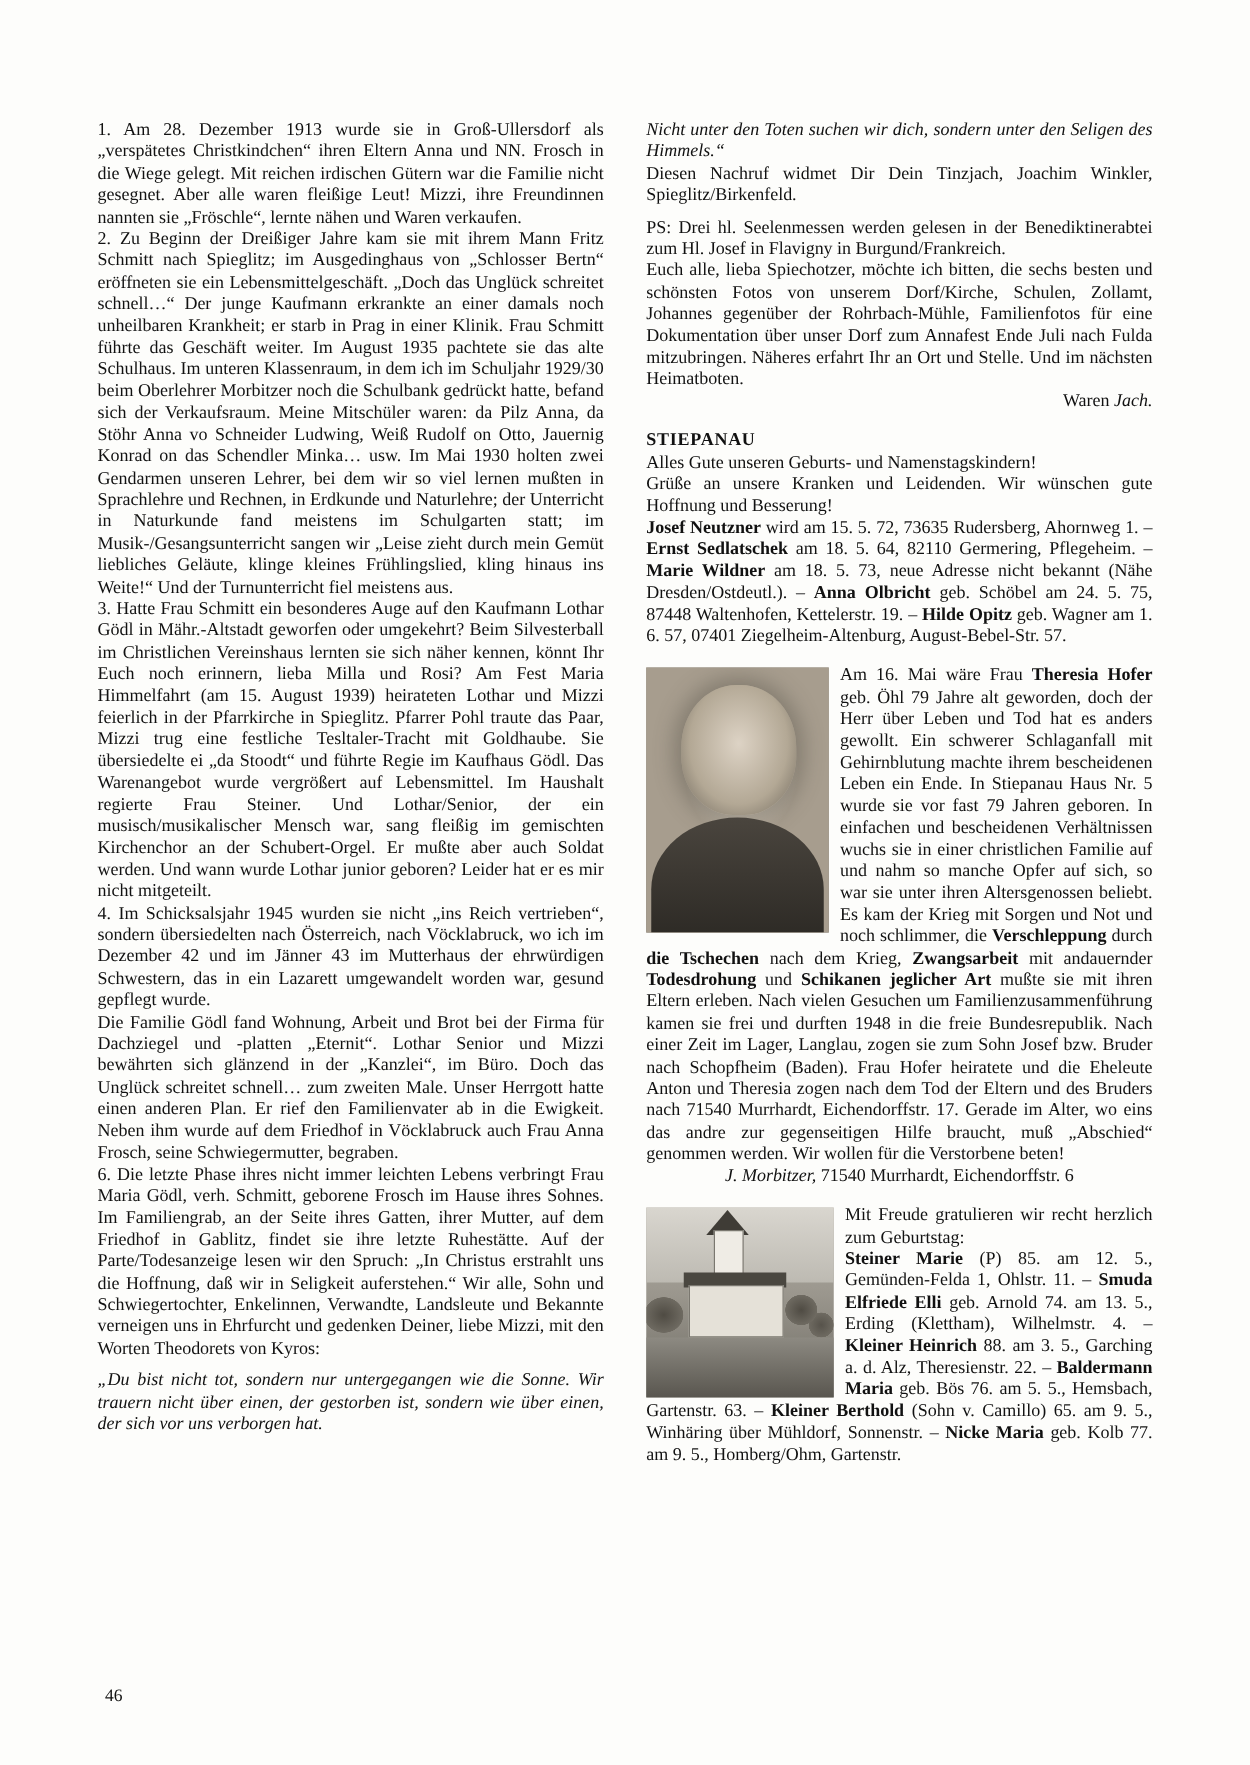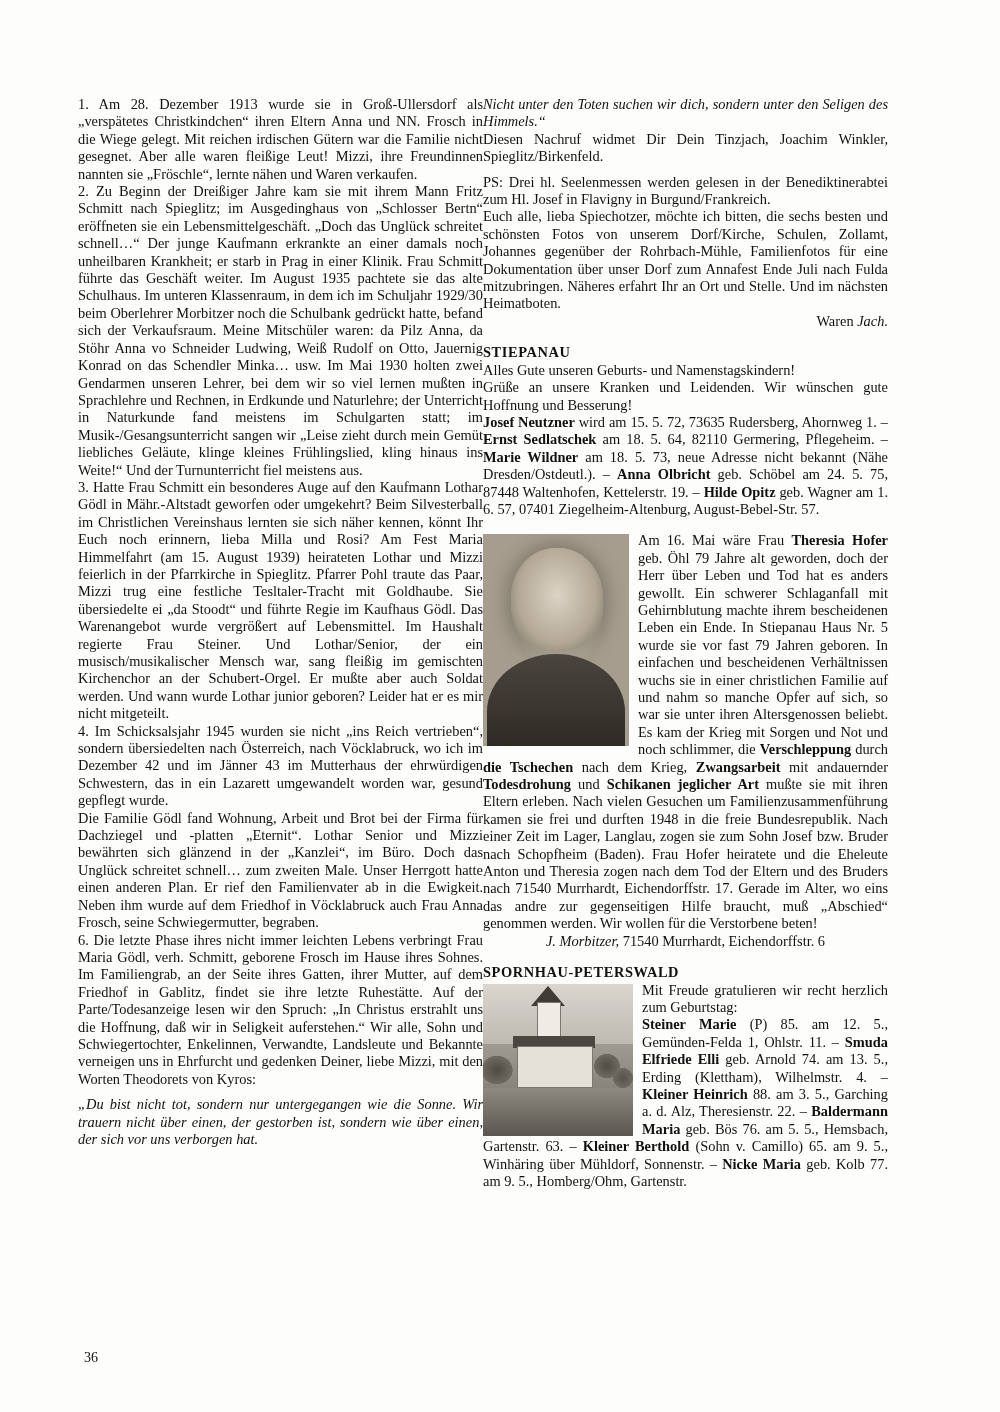--- a/index.html
+++ b/index.html
@@ -23,20 +23,21 @@
     height: 1412px;
     background: #fdfdfb;
   }
   .content {
     position: absolute;
     left: 78px;
     top: 96px;
     width: 844px;
     height: 1230px;
     display: flex;
+    gap: 34px;
   }
   .col {
     width: 405px;
     font-size: 14.4px;
     line-height: 17.4px;
     text-align: justify;
     text-justify: inter-word;
     hyphens: auto;
   }
   .col p {
@@ -192,33 +193,32 @@
 
       <div class="photo-wrap">
         <div class="photo portrait"></div>
       </div>
       <p><span>Am 16. Mai wäre Frau </span><span class="bold">Theresia Hofer</span><span> geb. Öhl 79 Jahre alt geworden, doch der Herr über Leben und Tod hat es anders gewollt. Ein schwerer Schlaganfall mit Gehirnblutung machte ihrem bescheidenen Leben ein Ende. In Stiepanau Haus Nr. 5 wurde sie vor fast 79 Jahren geboren. In einfachen und bescheidenen Verhältnissen wuchs sie in einer christlichen Familie auf und nahm so manche Opfer auf sich, so war sie unter ihren Altersgenossen beliebt. Es kam der Krieg mit Sorgen und Not und noch schlimmer, die </span><span class="bold">Verschleppung</span><span> durch </span><span class="bold">die Tschechen</span><span> nach dem Krieg, </span><span class="bold">Zwangsarbeit</span><span> mit andauernder </span><span class="bold">Todesdrohung</span><span> und </span><span class="bold">Schikanen jeglicher Art</span><span> mußte sie mit ihren Eltern erleben. Nach vielen Gesuchen um Familienzusammenführung kamen sie frei und durften 1948 in die freie Bundesrepublik. Nach einer Zeit im Lager, Langlau, zogen sie zum Sohn Josef bzw. Bruder nach Schopfheim (Baden). Frau Hofer heiratete und die Eheleute Anton und Theresia zogen nach dem Tod der Eltern und des Bruders nach 71540 Murrhardt, Eichendorffstr. 17. Gerade im Alter, wo eins das andre zur gegenseitigen Hilfe braucht, muß „Abschied“ genommen werden. Wir wollen für die Verstorbene beten!</span></p>
       <p class="center"><span class="italic">J. Morbitzer,</span><span> 71540 Murrhardt, Eichendorffstr. 6</span></p>
 
       <div class="clear"></div>
       <div class="spacer-md"></div>
 
-      <p class="heading">SPORNHAU-PETERSWALD</p>
 
       <div class="photo-wrap">
         <div class="photo landscape">
           <div class="sky"></div>
           <div class="trees"></div>
           <div class="church-roof"></div>
           <div class="church-tower"></div>
           <div class="church-body-roof"></div>
           <div class="church-body"></div>
           <div class="field"></div>
         </div>
       </div>
       <p>Mit Freude gratulieren wir recht herzlich zum Geburtstag:</p>
       <p><span class="bold">Steiner Marie</span><span> (P) 85. am 12. 5., Gemünden-Felda 1, Ohlstr. 11. – </span><span class="bold">Smuda Elfriede Elli</span><span> geb. Arnold 74. am 13. 5., Erding (Klettham), Wilhelmstr. 4. – </span><span class="bold">Kleiner Heinrich</span><span> 88. am 3. 5., Garching a. d. Alz, Theresienstr. 22. – </span><span class="bold">Baldermann Maria</span><span> geb. Bös 76. am 5. 5., Hemsbach, Gartenstr. 63. – </span><span class="bold">Kleiner Berthold</span><span> (Sohn v. Camillo) 65. am 9. 5., Winhäring über Mühldorf, Sonnenstr. – </span><span class="bold">Nicke Maria</span><span> geb. Kolb 77. am 9. 5., Homberg/Ohm, Gartenstr.</span></p>
     </div>
 
   </div>
 
-  <div class="page-number">36</div>
+  <div class="page-number">46</div>
 </div>
 
 </body></html>

